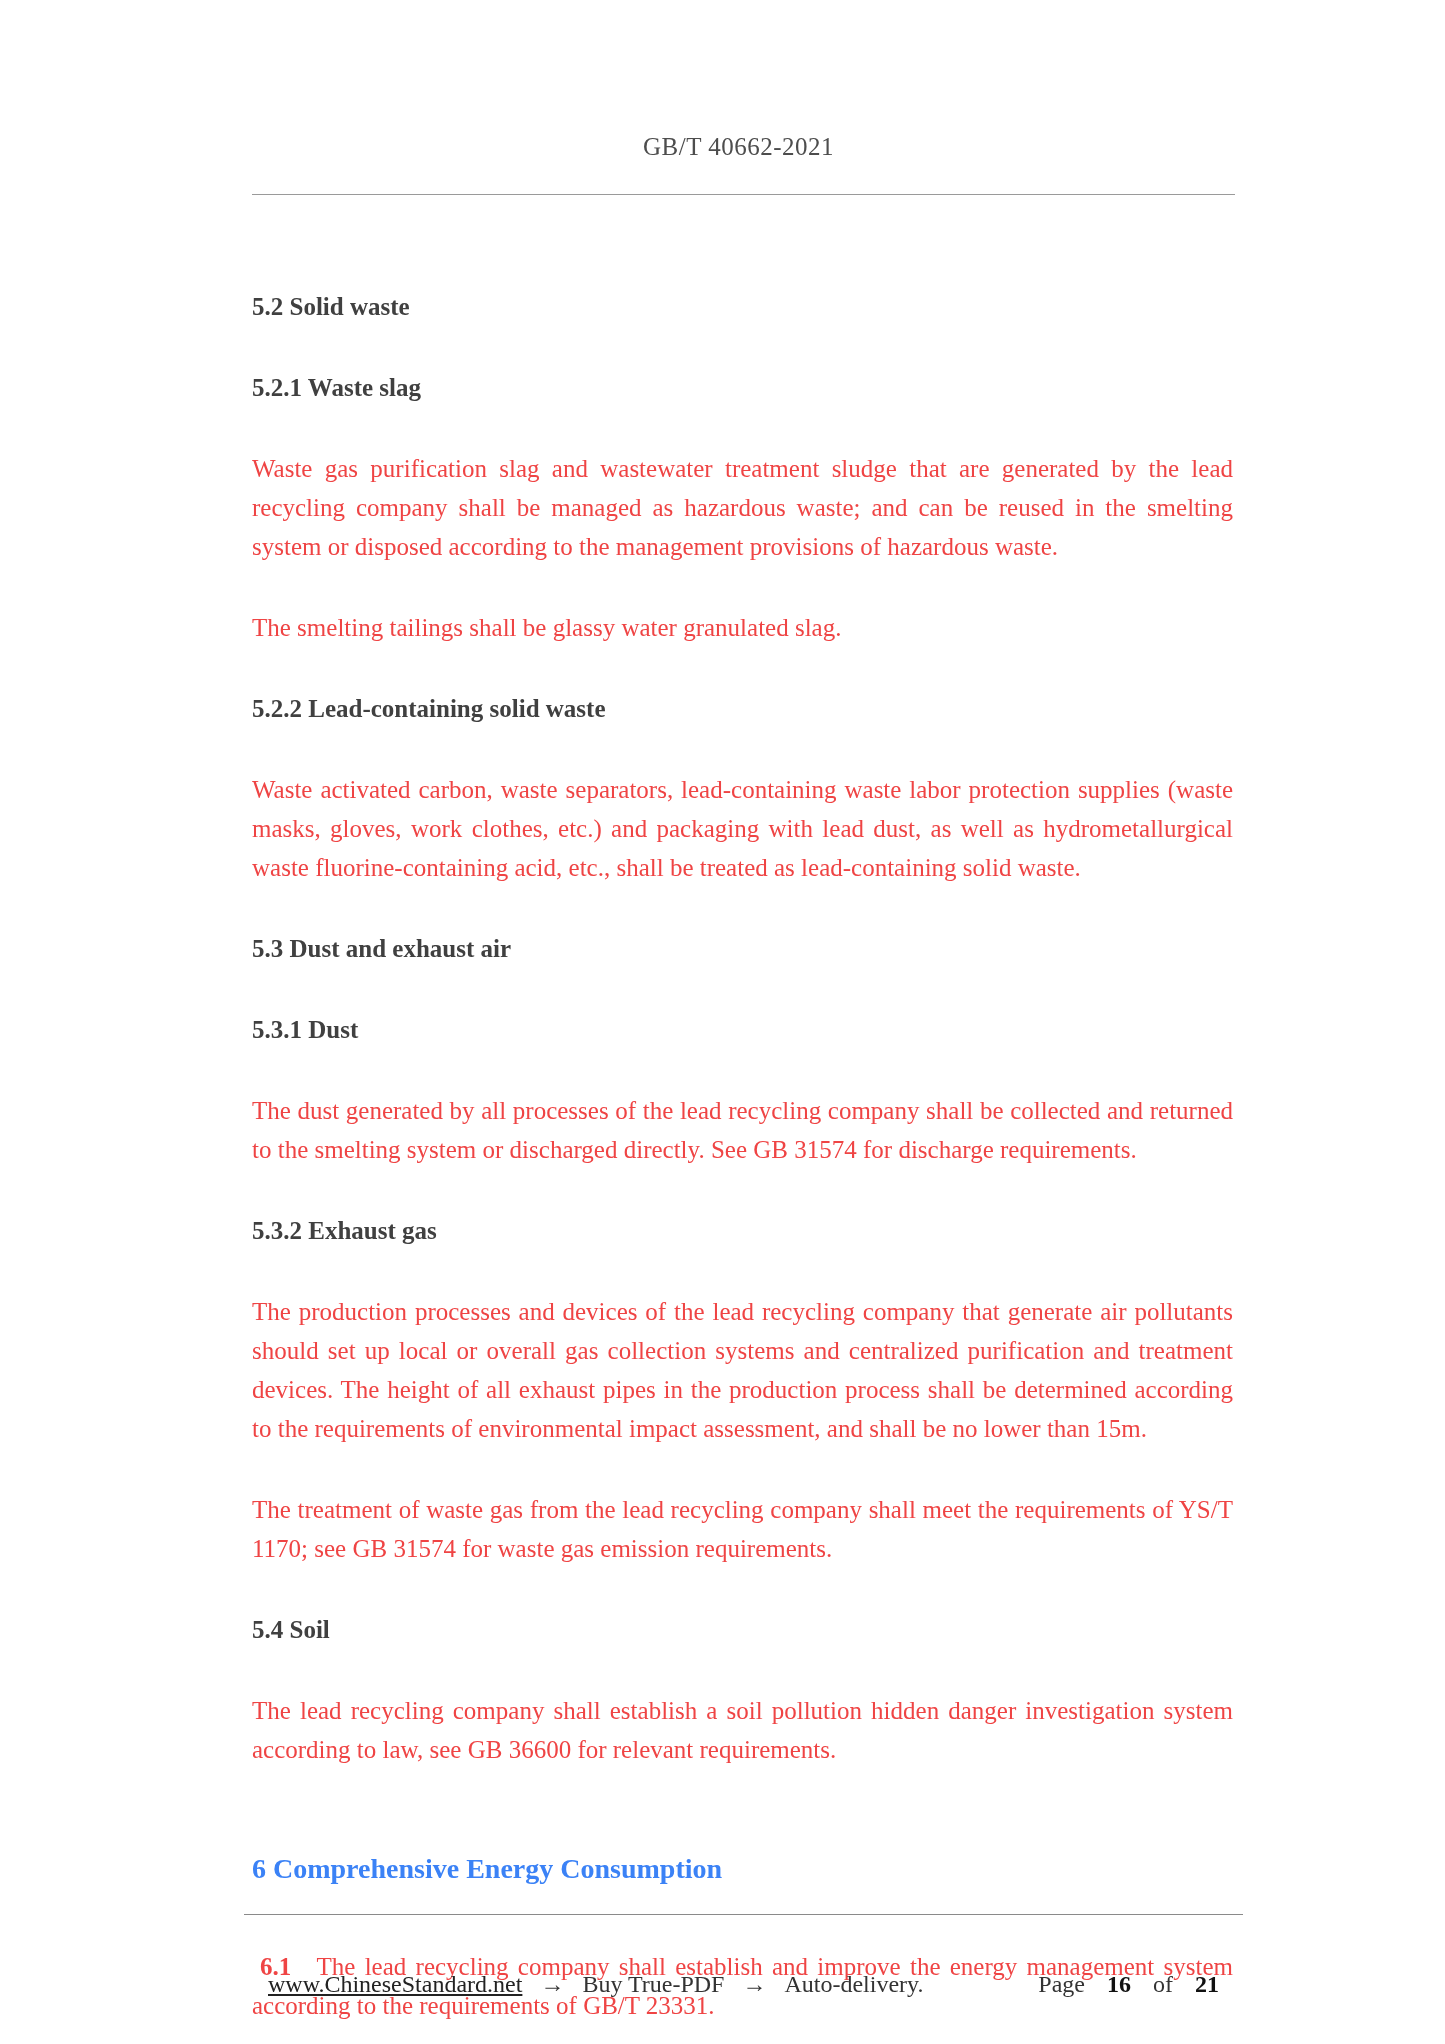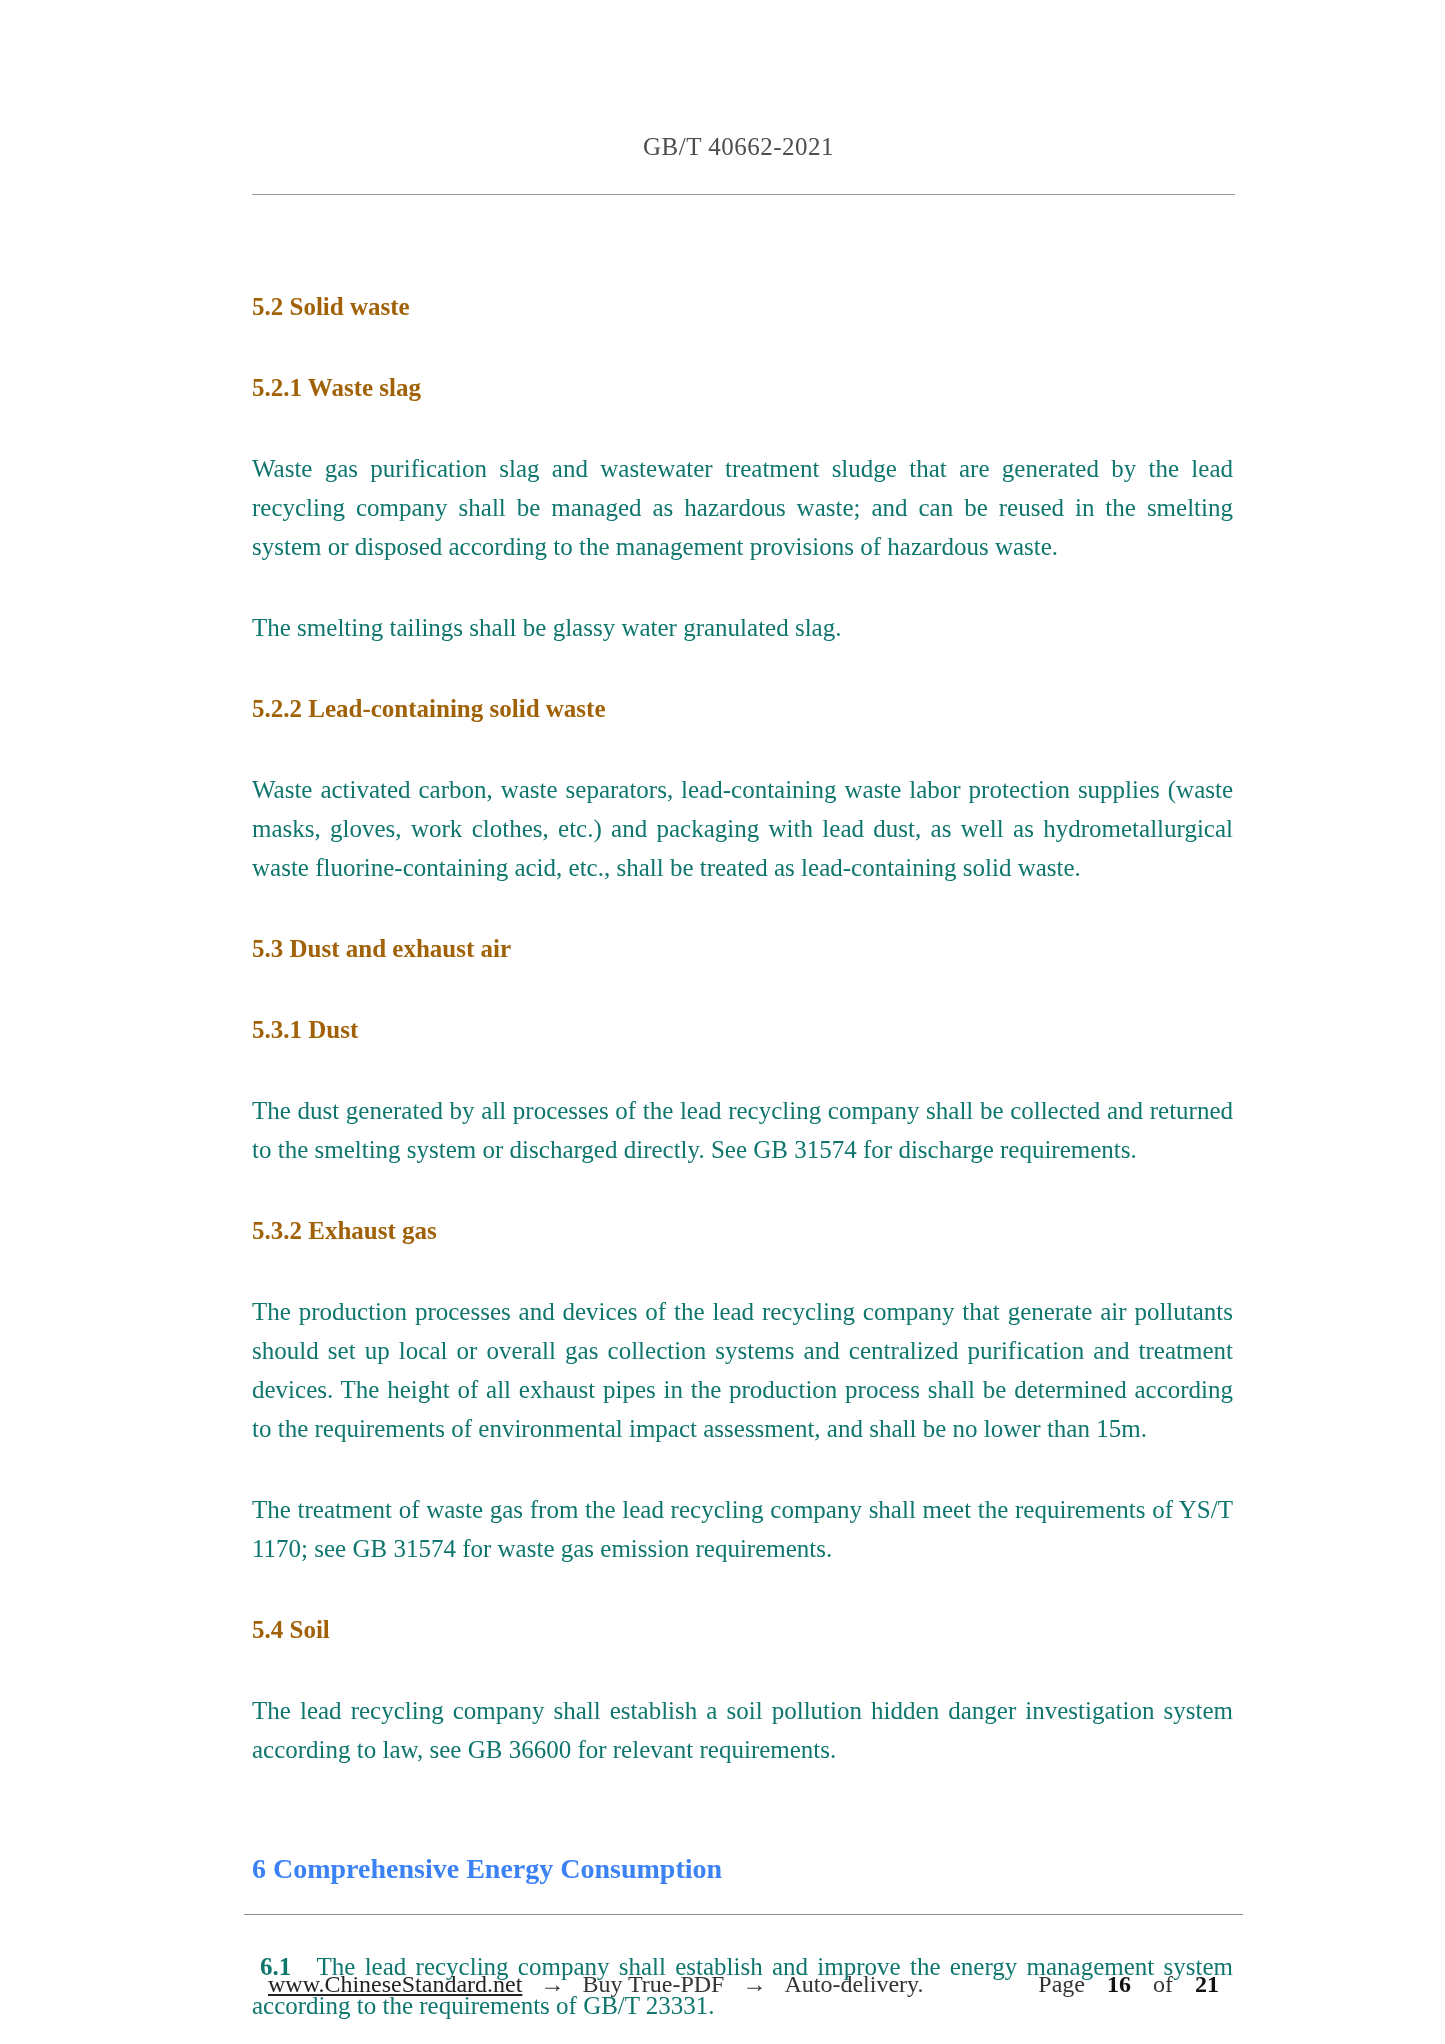--- a/index.html
+++ b/index.html
@@ -34,27 +34,27 @@
   }
   
   .page-body {
     padding: 34px 212px 0 220px;
   }
   .page-body > * { margin-top: 26px; }
   .para {
     font-size: 25px;
     line-height: 39px;
     text-align: justify;
-    color: #0f766e;
+    color: #ef4444;
   }
   .heading-sub {
     font-size: 25px;
     line-height: 39px;
     font-weight: bold;
-    color: #a16207;
+    color: #404040;
   }
   .heading-chapter {
     margin-top: 60px;
     font-size: 28px;
     line-height: 48px;
     font-weight: bold;
     color: #3b82f6;
   }
   .para-numbered { margin-top: 38px; }
   .clause-num { font-weight: bold; }

